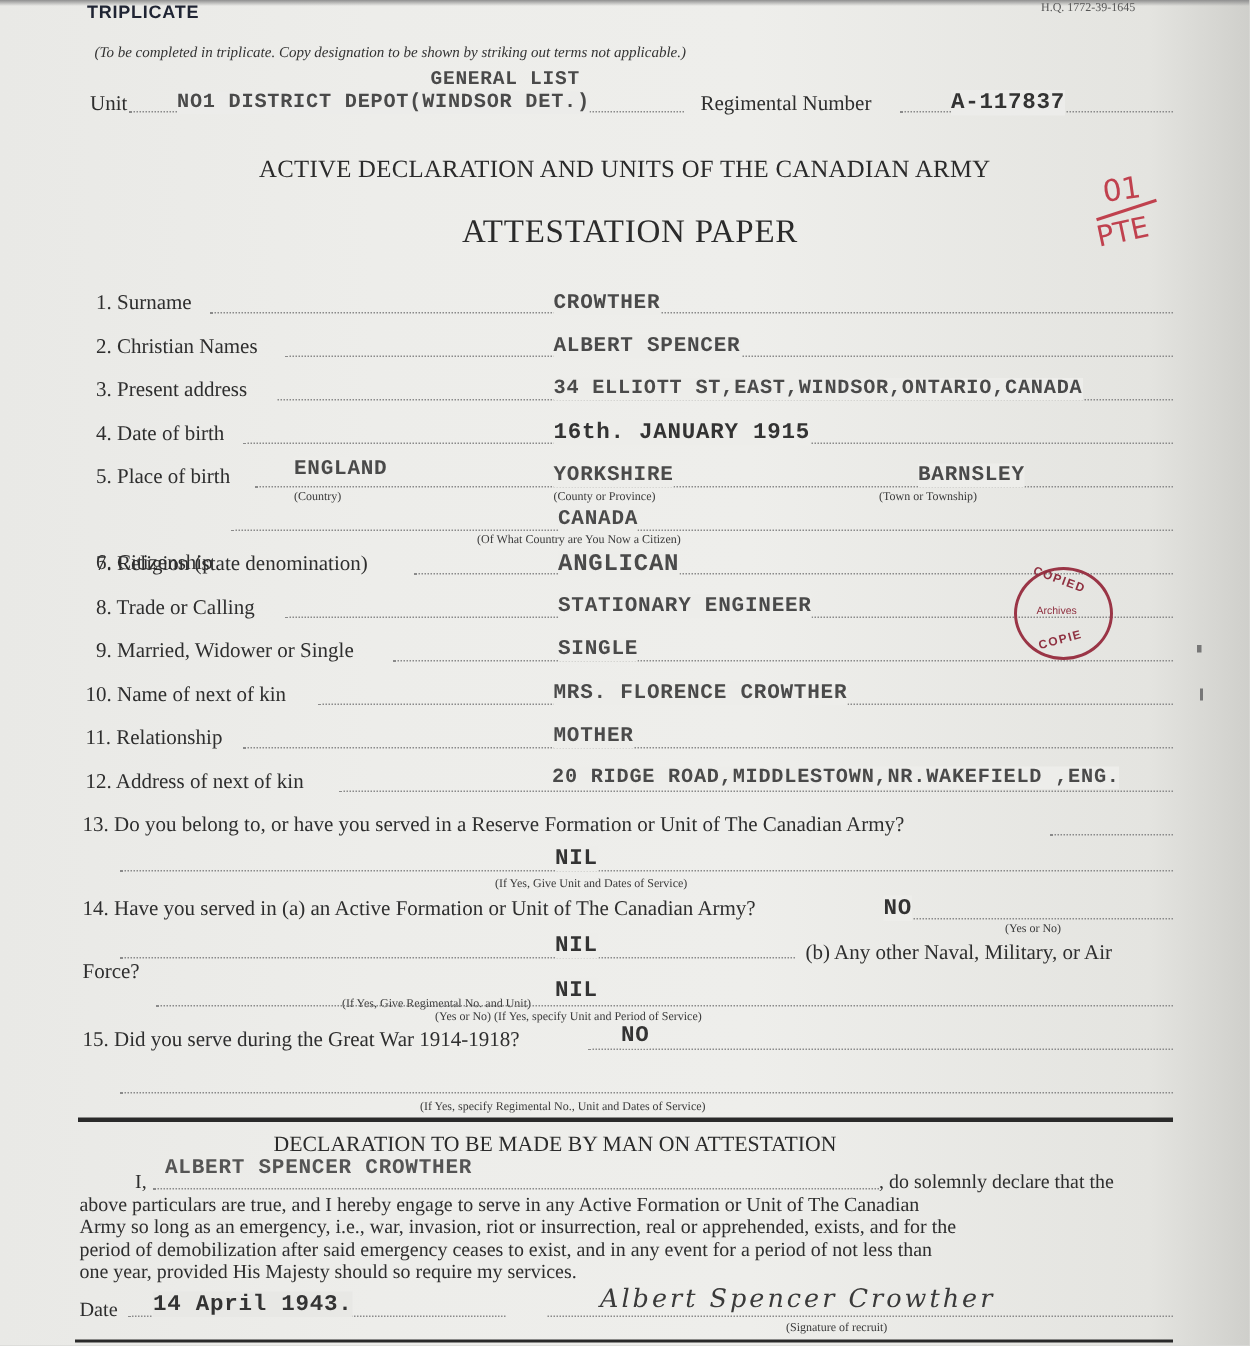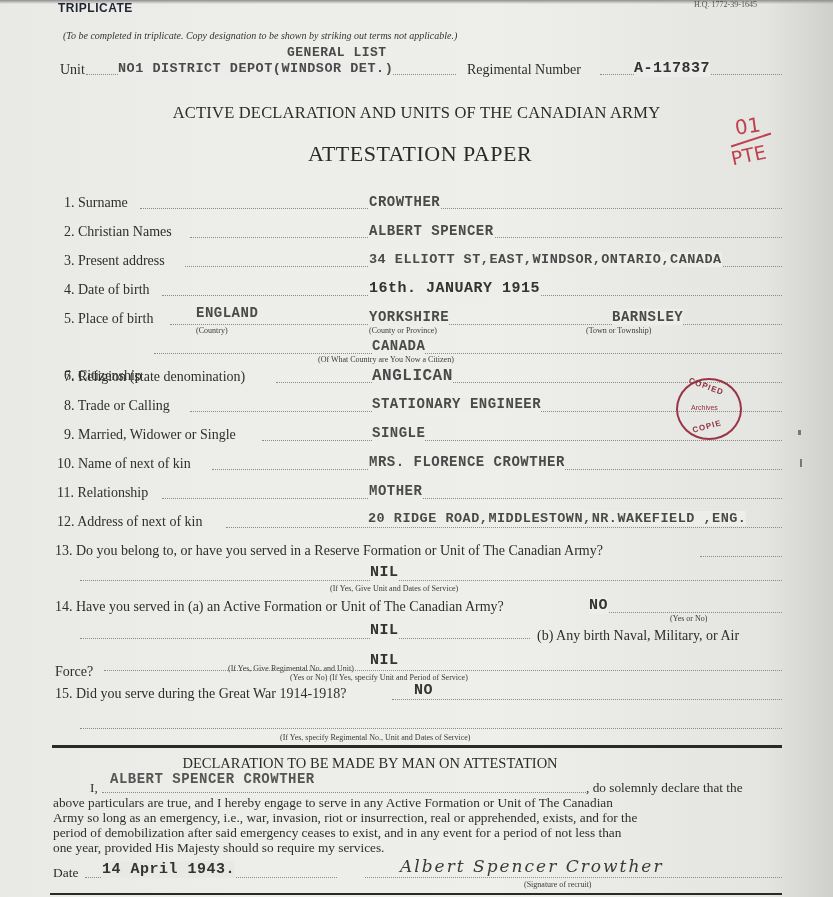--- a/index.html
+++ b/index.html
@@ -139,23 +139,23 @@
   <div class="abs type" style="left:370px;top:564px;font-size:15px;color:#333;background:#ededea;">NIL</div>
   <div class="abs tiny" style="left:330px;top:584px;">(If Yes, Give Unit and Dates of Service)</div>
 
   <div class="abs lbl" style="left:55px;top:599px;">14. Have you served in (a) an Active Formation or Unit of The Canadian Army?</div>
   <div class="dots" style="left:590px;top:612px;width:192px;"></div>
   <div class="abs type" style="left:589px;top:597px;font-size:15px;color:#333;background:#ededea;">NO</div>
   <div class="abs tiny" style="left:650px;top:614px;padding-left:20px;">(Yes or No)</div>
   <div class="dots" style="left:80px;top:638px;width:450px;"></div>
   <div class="abs type" style="left:370px;top:622px;font-size:15px;color:#333;background:#ededea;">NIL</div>
   <div class="abs tiny" style="left:216px;top:664px;padding-left:12px;">(If Yes, Give Regimental No. and Unit)</div>
-  <div class="abs lbl" style="left:537px;top:628px;">(b) Any birth Naval, Military, or Air</div>
+  <div class="abs lbl" style="left:537px;top:628px;">(b) Any other Naval, Military, or Air</div>
 
-  <div class="abs lbl" style="left:55px;top:664px;">Force?</div>
+  <div class="abs lbl" style="left:55px;top:641px;">Force?</div>
   <div class="dots" style="left:104px;top:670px;width:678px;"></div>
   <div class="abs type" style="left:370px;top:652px;font-size:15px;color:#333;background:#ededea;">NIL</div>
   <div class="abs tiny" style="left:290px;top:673px;">(Yes or No)   (If Yes, specify Unit and Period of Service)</div>
 
   <div class="abs lbl" style="left:55px;top:686px;">15. Did you serve during the Great War 1914-1918?</div>
   <div class="dots" style="left:392px;top:699px;width:390px;"></div>
   <div class="abs type" style="left:414px;top:682px;font-size:15px;color:#333;background:#ededea;">NO</div>
   <div class="dots" style="left:80px;top:728px;width:702px;"></div>
   <div class="abs tiny" style="left:280px;top:733px;">(If Yes, specify Regimental No., Unit and Dates of Service)</div>
 

